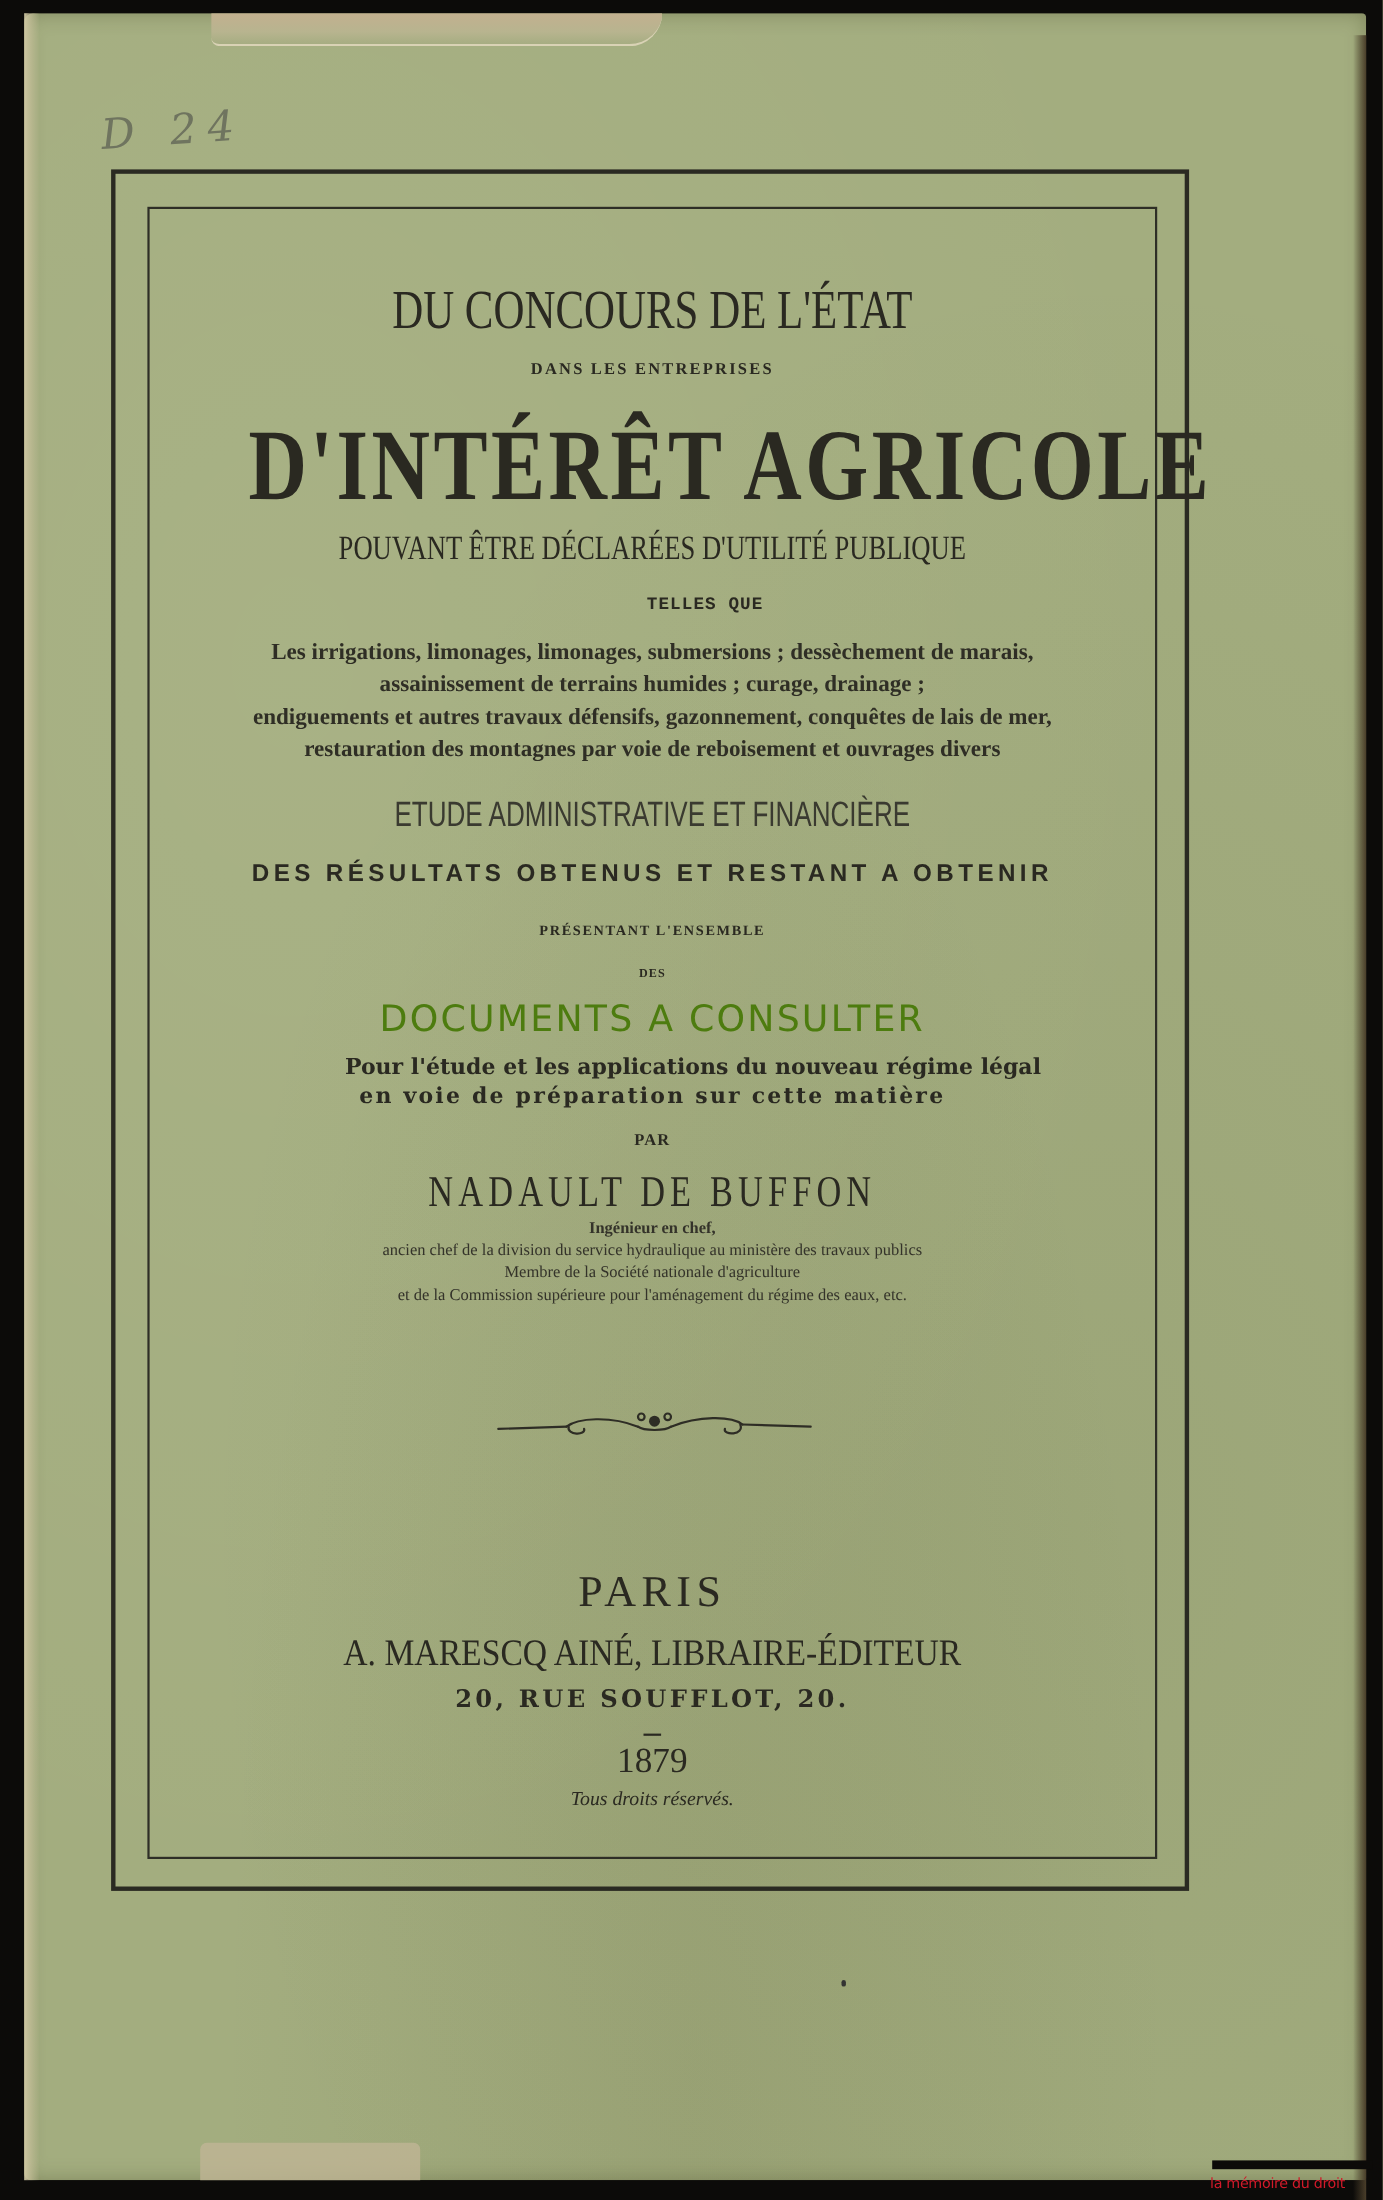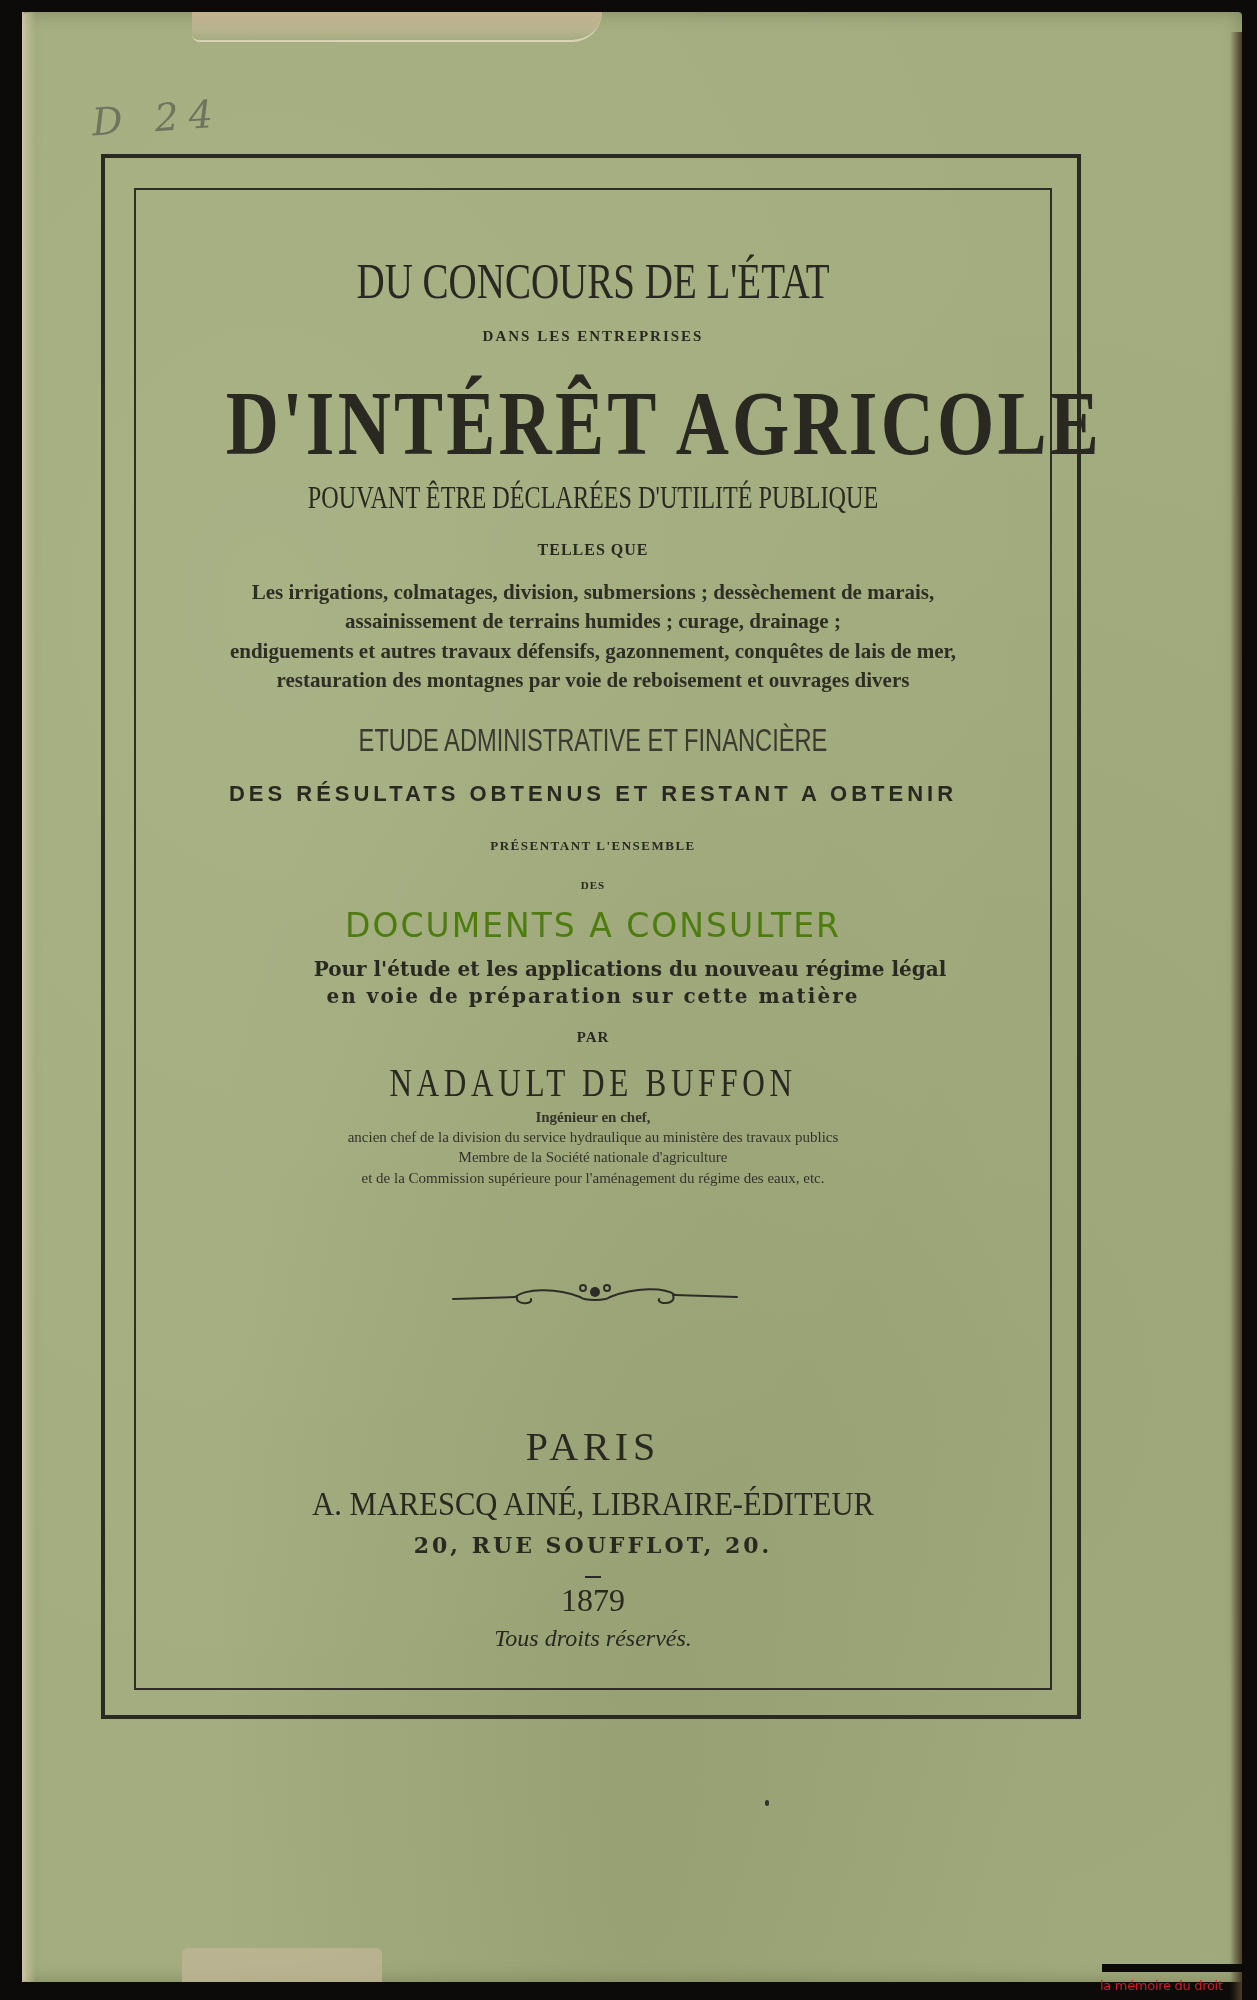--- a/index.html
+++ b/index.html
@@ -72,21 +72,21 @@
   #l13 { top: 1029px; font-size: 15px; letter-spacing: 1px; }
   #l14 { top: 1059px; font-size: 40px; letter-spacing: 6px; }
   .cred { font-family: "Liberation Serif", serif; font-size: 15px; color: #34332a; }
   #c0 { top: 1109px; font-weight: bold; } #c1 { top: 1129px; } #c2 { top: 1149px; } #c3 { top: 1170px; text-align: center; }
   .ornament { position: absolute; left: 445px; top: 1277px; width: 300px; height: 30px; }
   #p1 { top: 1423px; font-size: 40px; letter-spacing: 5px; }
   #p2 { top: 1485px; font-size: 34px; transform: scaleX(0.9); }
   #p3 { top: 1532px; font-size: 22px; font-family: "DejaVu Serif", serif; font-weight: bold; letter-spacing: 3px; }
   .dash { position: absolute; left: 585px; top: 1576px; width: 16px; height: 2px; background: #2a2921; }
   #p4 { top: 1582px; font-size: 32px; }
-  #p5 { top: 1625px; font-size: 24px; font-style: italic; font-family: "Liberation Serif", serif; }
+  #p5 { top: 1625px; font-size: 18px; font-style: italic; font-family: "Liberation Serif", serif; }
   .speck { position: absolute; left: 765px; top: 1800px; width: 4px; height: 6px; background: #333; border-radius: 2px; }
 
   .logo { position: absolute; left: 1100px; top: 1890px; width: 150px; height: 110px; }
   .logo-mark {
     position: absolute; left: 2px; top: 0; font-family: "DejaVu Sans", sans-serif;
     font-size: 72px; line-height: 1; color: #d11a2a; letter-spacing: -4px;
   }
   .logo-mark .mid { color: transparent; -webkit-text-stroke: 1.5px #8a3b2a; }
   .logo-bar { position: absolute; left: 2px; top: 74px; width: 146px; height: 8px; background: #0c0b09; }
   .logo-tag {
@@ -106,23 +106,23 @@
 
 <div class="handwriting">D 24</div>
 
 <div class="frame-outer"></div>
 <div class="frame-inner"></div>
 
 <div id="l1" class="t cond">DU CONCOURS DE L'ÉTAT</div>
 <div id="l2" class="t sc">DANS LES ENTREPRISES</div>
 <div id="l3" class="t" style="font-family:'Liberation Serif',serif;">D'INTÉRÊT AGRICOLE</div>
 <div id="l4" class="t cond">POUVANT ÊTRE DÉCLARÉES D'UTILITÉ PUBLIQUE</div>
-<div id="l5" class="t" style="font-family:Liberation Serif, serif;">TELLES QUE</div>
+<div id="l5" class="t" style="font-family:Liberation Mono, monospace;margin-left:48px;">TELLES QUE</div>
 
-<div id="i0" class="t items">Les irrigations, colmatages, division, submersions ; dessèchement de marais,</div>
+<div id="i0" class="t items">Les irrigations, limonages, limonages, submersions ; dessèchement de marais,</div>
 <div id="i1" class="t items">assainissement de terrains humides ; curage, drainage ;</div>
 <div id="i2" class="t items">endiguements et autres travaux défensifs, gazonnement, conquêtes de lais de mer,</div>
 <div id="i3" class="t items">restauration des montagnes par voie de reboisement et ouvrages divers</div>
 
 <div id="l6" class="t" style="font-family:'Liberation Sans',sans-serif;">ETUDE ADMINISTRATIVE ET FINANCIÈRE</div>
 <div id="l7" class="t">DES RÉSULTATS OBTENUS ET RESTANT A OBTENIR</div>
 <div id="l8" class="t sc">PRÉSENTANT L'ENSEMBLE</div>
 <div id="l9" class="t sc">DES</div>
 <div id="l10" class="t">DOCUMENTS A CONSULTER</div>
 <div id="l11" class="t">Pour l'étude et les applications du nouveau régime légal</div>

